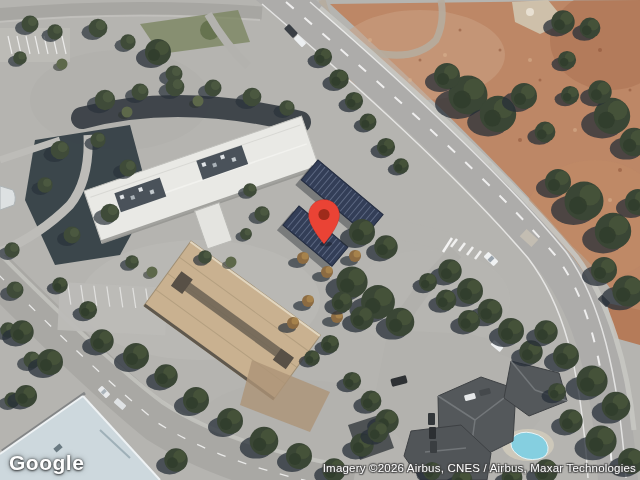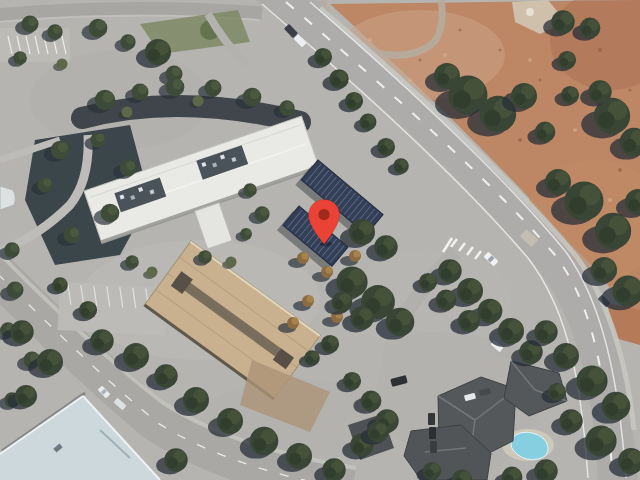--- a/index.html
+++ b/index.html
@@ -461,13 +461,15 @@
         <use href="#tr2" transform="translate(166,376) scale(0.9)"></use>
   </g>
 
   <g>
     <ellipse cx="326" cy="244" rx="6.5" ry="2.4" fill="rgba(0,0,0,0.28)"></ellipse>
     <path d="M 324,199.5 C 315.3,199.5 308.5,206.3 308.5,215 C 308.5,226.5 324,244 324,244 C 324,244 339.5,226.5 339.5,215 C 339.5,206.3 332.7,199.5 324,199.5 Z" stroke="rgba(120,20,10,0.35)" stroke-width="0.5" fill="#EA4335"></path>
     <circle cx="324" cy="214.5" r="5.6" fill="#9E2B1B"></circle>
   </g>
 </svg>
 
+<div class="google-logo">Google</div>
+<div class="map-attribution">Imagery ©2026 Airbus, CNES / Airbus, Maxar Technologies</div>
 </div>
 
 </body></html>

